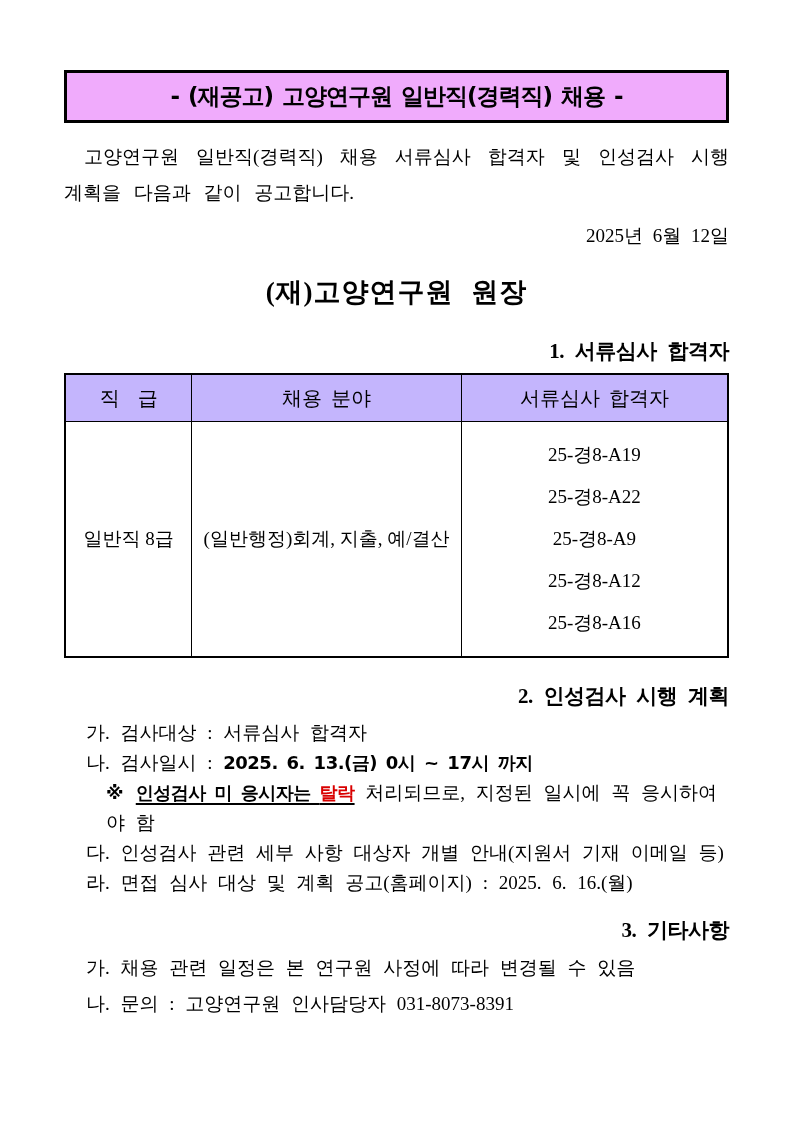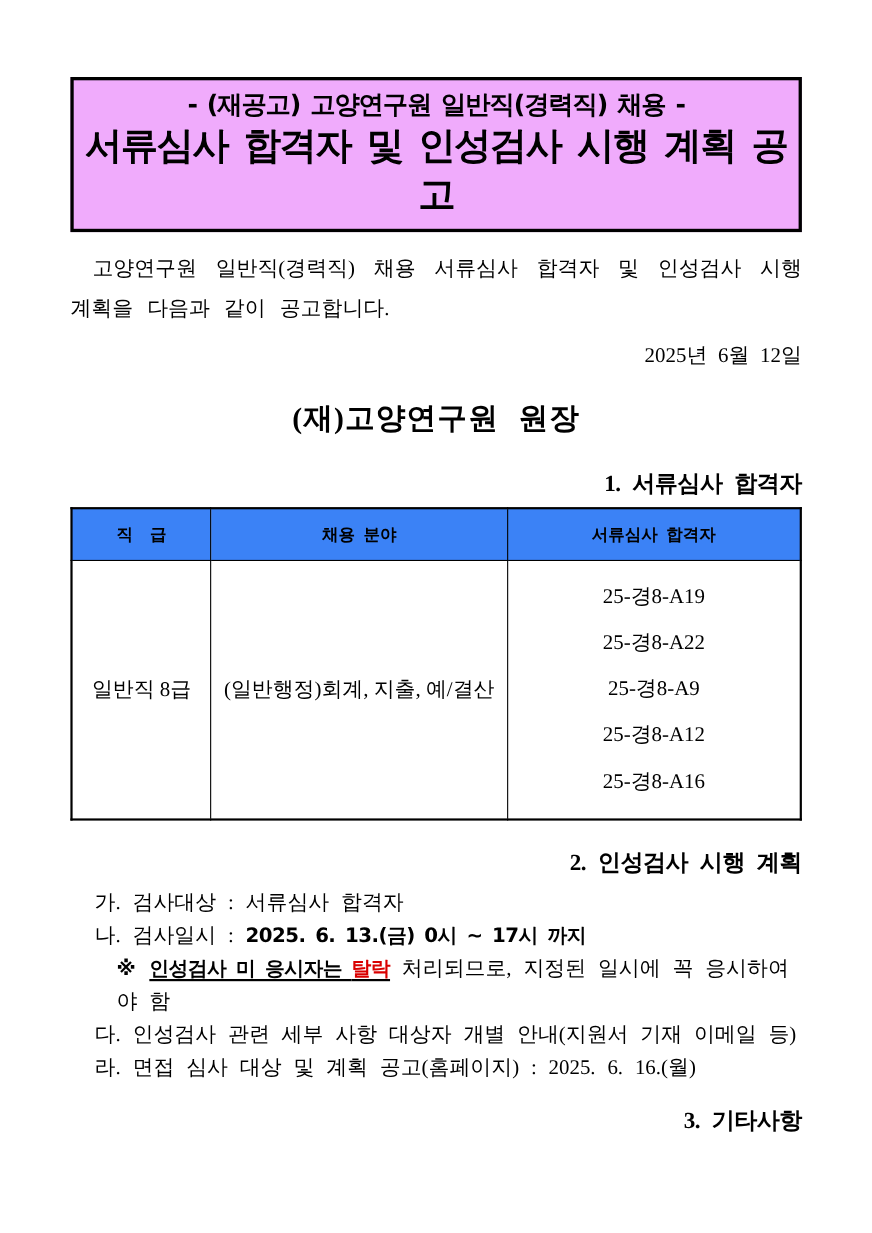--- a/index.html
+++ b/index.html
@@ -55,22 +55,22 @@
   .sec-heading.s2 { margin-top: 24px; }
   .sec-heading.s3 { margin-top: 18px; }
   
   .passers-table {
     width: 100%; margin-top: 8px;
     border-collapse: collapse; table-layout: fixed;
     border: 2px solid #000;
   }
   .passers-table th, .passers-table td { border: 1.5px solid #000; }
   .passers-table th {
-    background: #3b82f6;
-    font-size: 15px; font-weight: bold;
+    background: #c4b5fd;
+    font-size: 20px; font-weight: normal;
     height: 44px; text-align: center;
     word-spacing: 4px; white-space: pre;
   }
   .passers-table .c1 { width: 18.6%; }
   .passers-table .c2 { width: 40.2%; }
   .passers-table td { text-align: center; font-size: 19px; vertical-align: middle; }
   td.c3 { padding: 12px 0; }
   .passer { height: 42px; line-height: 42px; }
   
   .items { margin-top: 8px; }
@@ -102,21 +102,20 @@
     font-size: 18px; letter-spacing: -0.5px;
   }
 </style>
 </head>
 <body>
 
 <div class="page">
 
   <div class="title-box">
     <div class="title-sub">- (재공고) 고양연구원 일반직(경력직) 채용 -</div>
-    <div class="title-main">서류심사 합격자 및 인성검사 시행 계획 공고</div>
   </div>
 
   <div class="intro">
     <div class="intro-l1">고양연구원 일반직(경력직) 채용 서류심사 합격자 및 인성검사 시행</div>
     <div class="intro-l2">계획을 다음과 같이 공고합니다.</div>
   </div>
 
   <div class="date">2025년 6월 12일</div>
 
   <div class="signature">(재)고양연구원 원장</div>
@@ -149,14 +148,18 @@
   <div class="sec-heading s2">2. 인성검사 시행 계획</div>
   <div class="items">
     <div class="item">가. 검사대상 : 서류심사 합격자</div>
     <div class="item"><span>나. 검사일시 : </span><span class="seg-bold">2025. 6. 13.(금) 0시 ~ 17시  까지</span></div>
     <div class="note"><span class="note-mark">※ </span><span class="note-ul"><span class="note-bold">인성검사 미 응시자는 </span><span class="note-red">탈락</span></span><span> 처리되므로, 지정된 일시에 꼭 응시하여야 함</span></div>
     <div class="item">다. 인성검사 관련 세부 사항 대상자 개별 안내(지원서 기재 이메일 등)</div>
     <div class="item">라. 면접 심사 대상 및 계획 공고(홈페이지) : 2025. 6. 16.(월)</div>
   </div>
 
   <div class="sec-heading s3">3. 기타사항</div>
+  <div class="items">
+    <div class="item s3">가. 채용 관련 일정은 본 연구원 사정에 따라 변경될 수 있음</div>
+    <div class="item s3">나. 문의 : 고양연구원 인사담당자 031-8073-8391</div>
+  </div>
 
 </div>
 
 </body></html>

